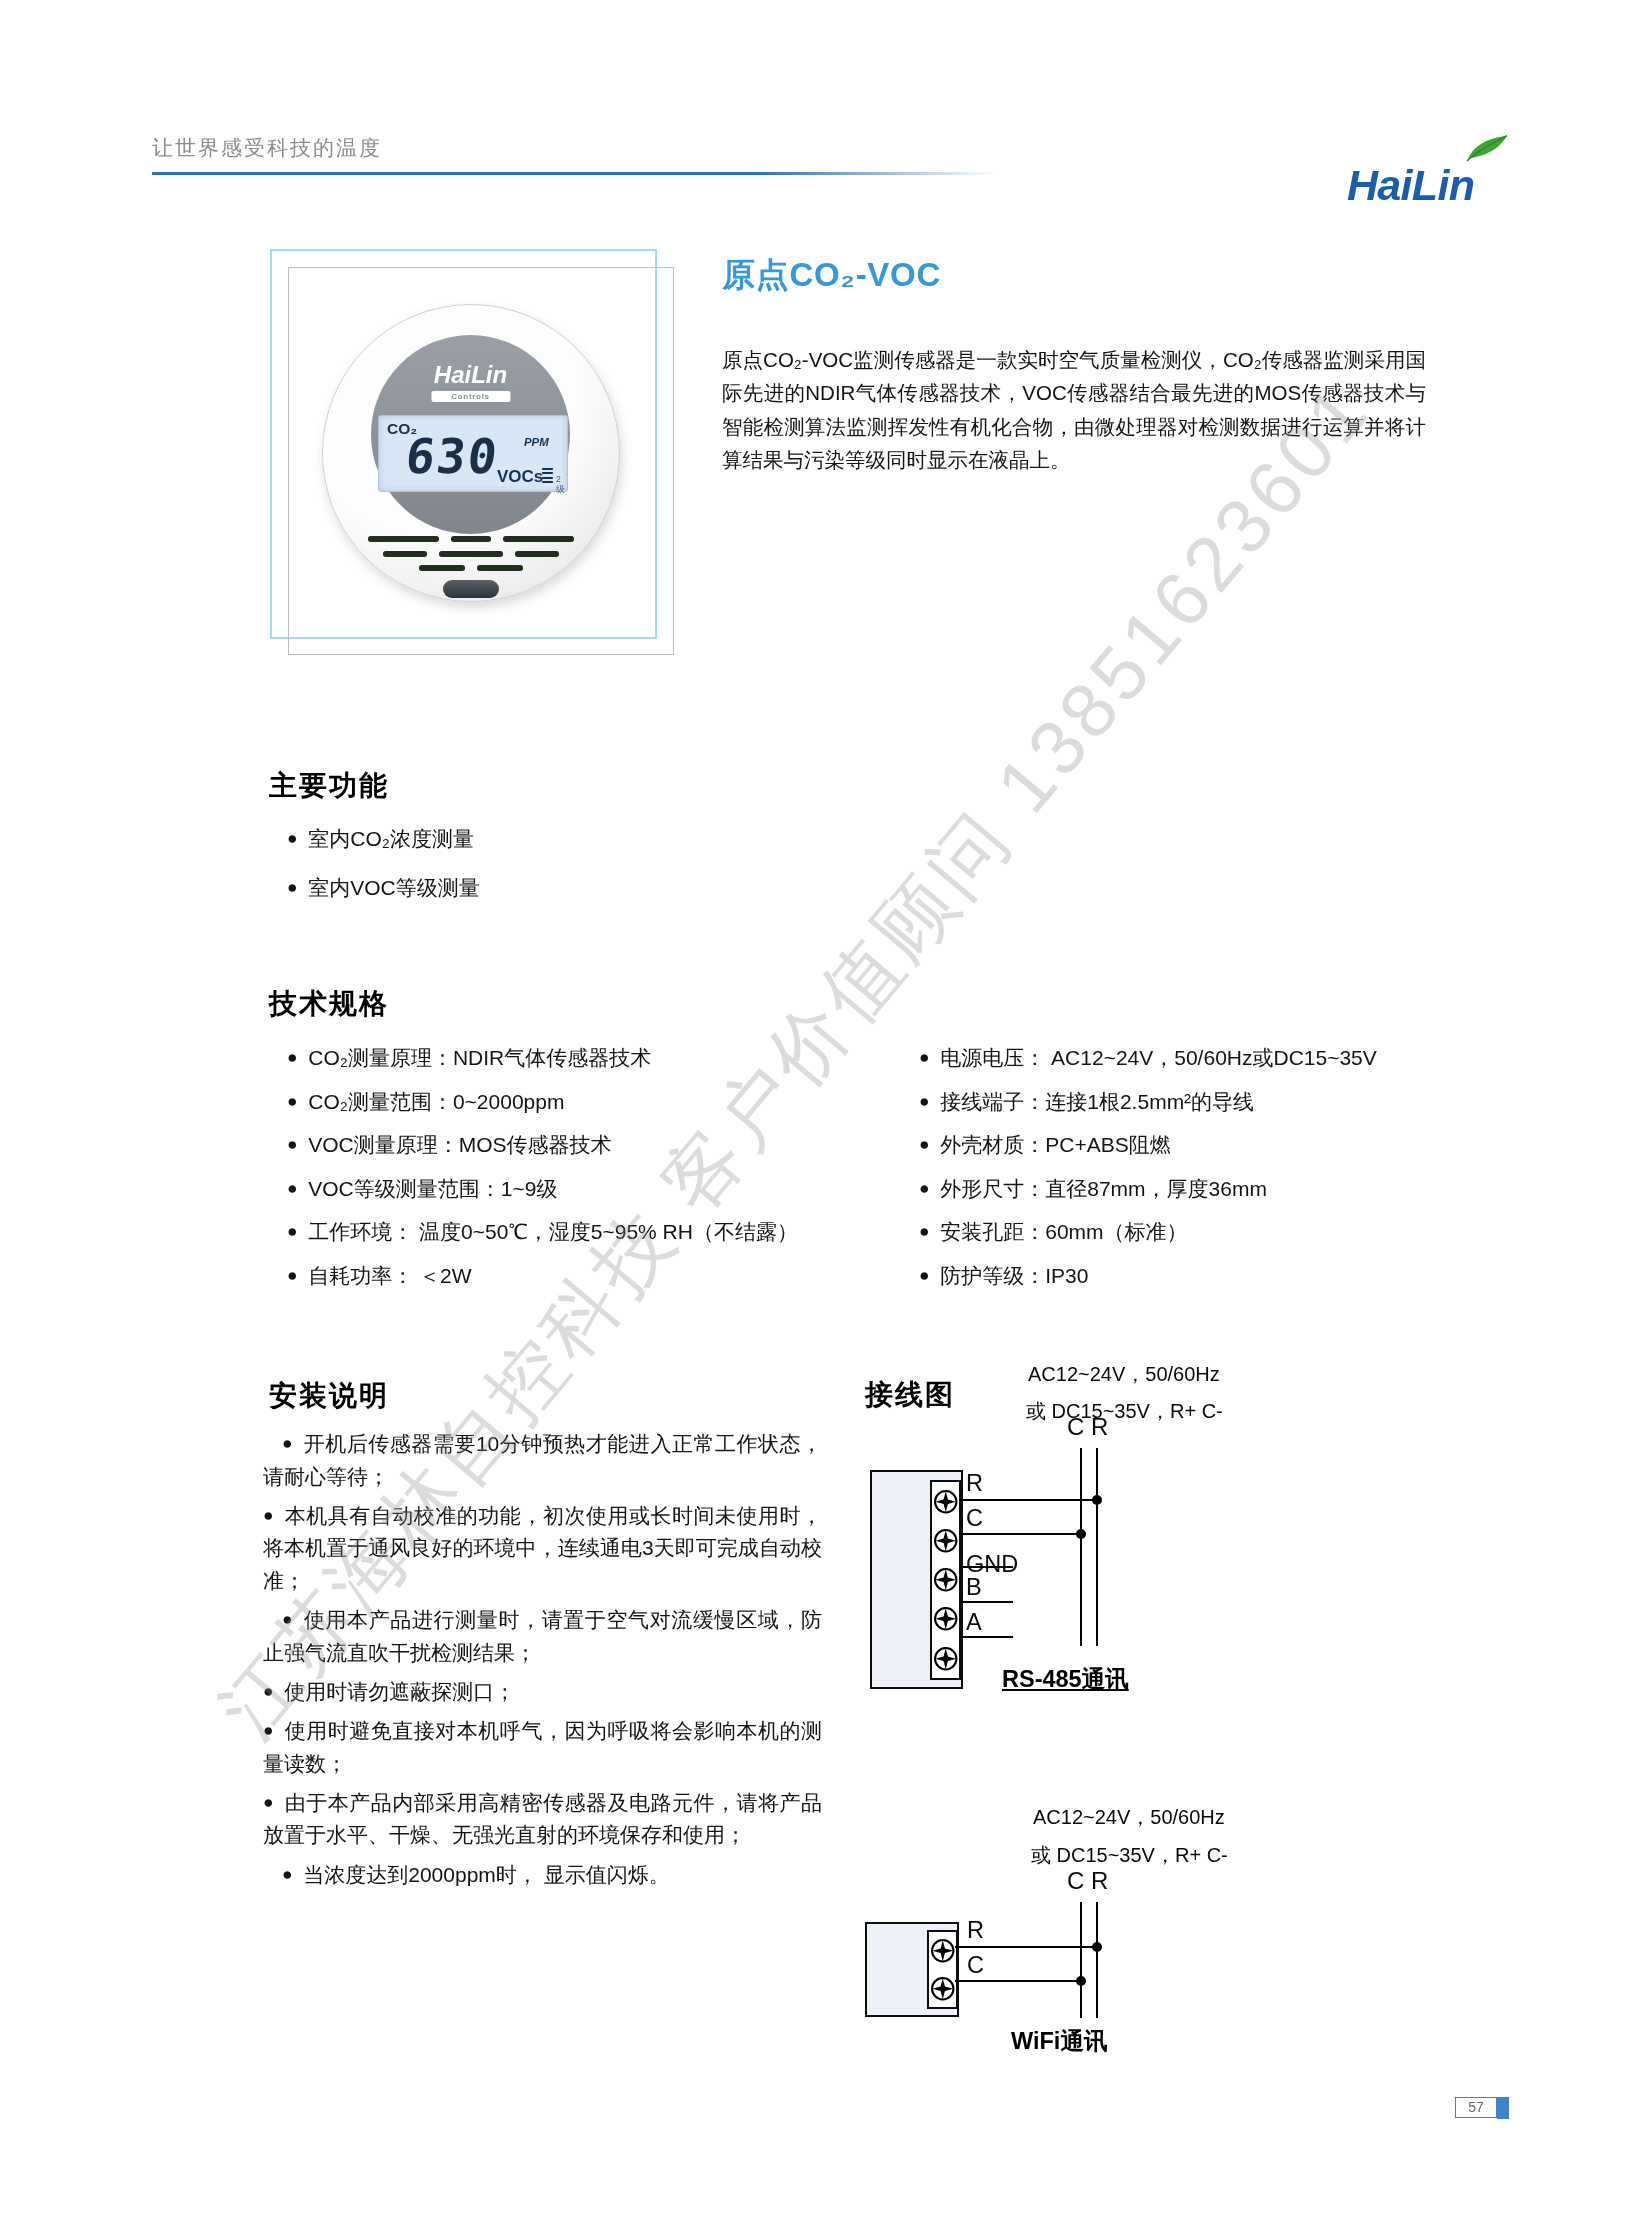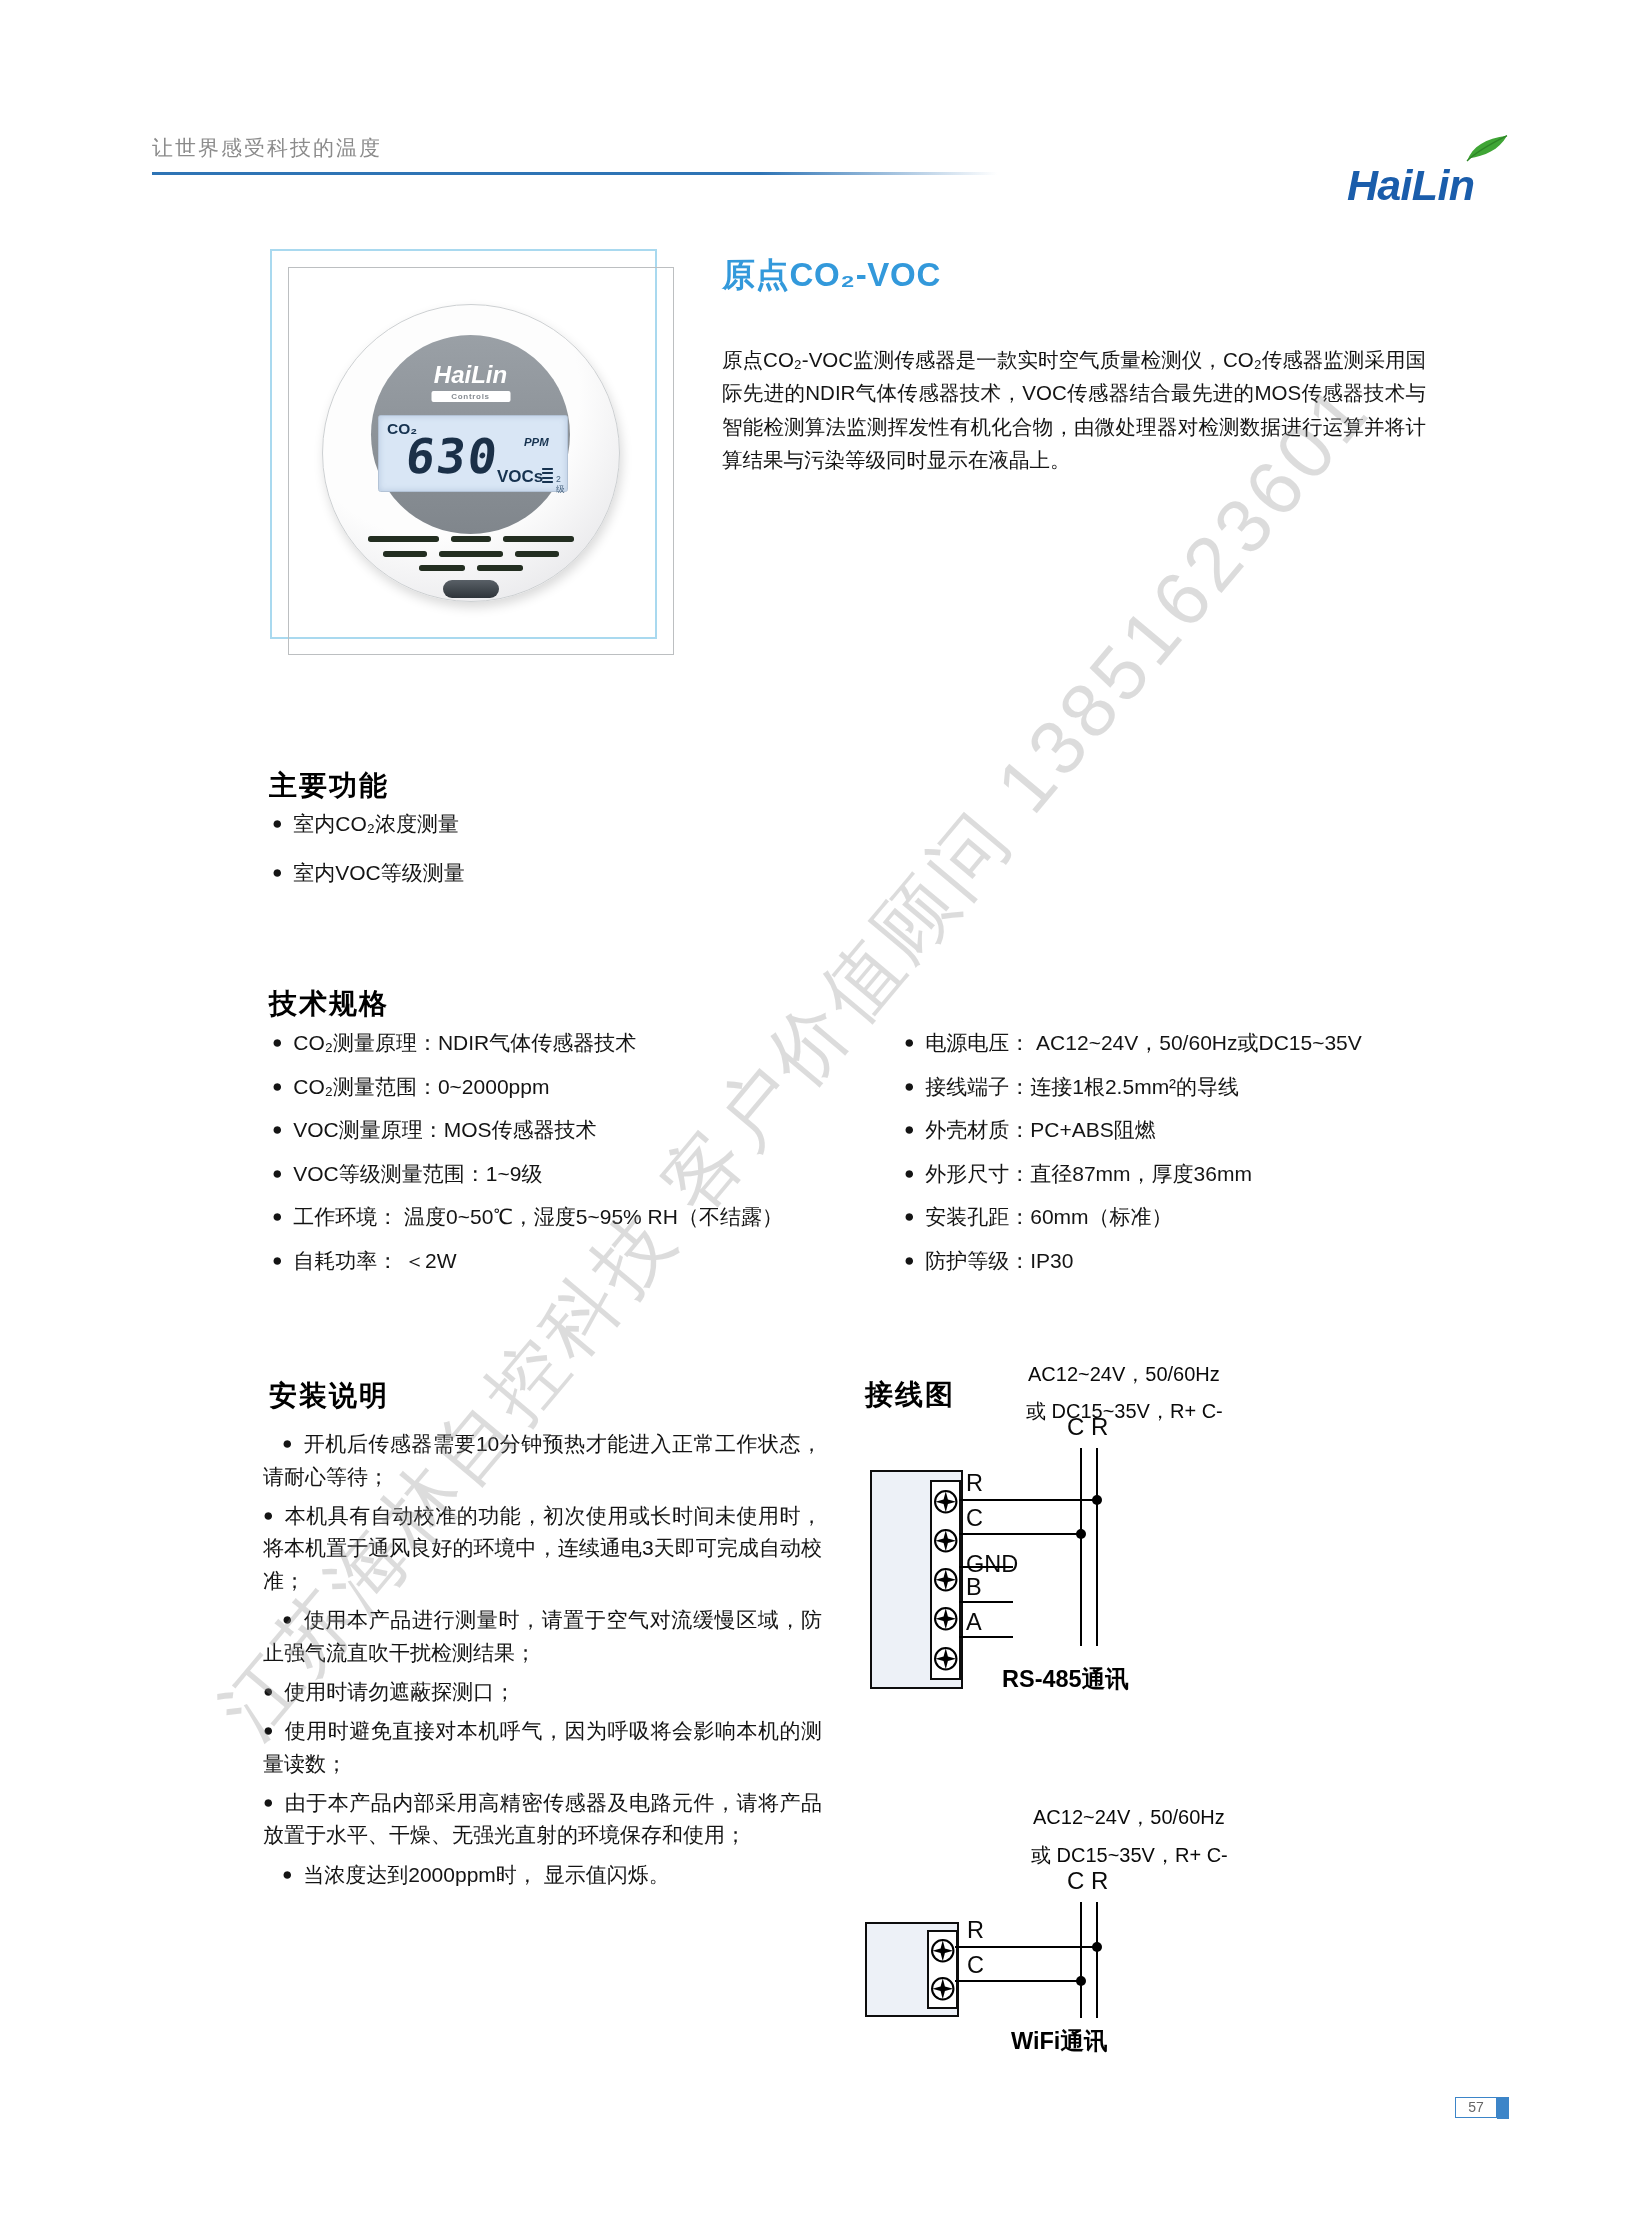--- a/index.html
+++ b/index.html
@@ -44,21 +44,21 @@
   .vent-row b { display:block; height:6px; background:#232e21; border-radius:2.7px; margin:0 6px; }
   .device-btn { position:absolute; left:50%; top:275px; transform:translateX(-50%); width:56px; height:18px;
     border-radius:9.4px; background:linear-gradient(#596067,#2e343a); }
   
   .product-title { position:absolute; left:722px; top:253px; font-size:33px; font-weight:bold;
     color:#3399db; letter-spacing:0.7px; }
   .product-desc { position:absolute; left:722px; top:343px; width:704px; font-size:20.5px;
     line-height:1.63; color:#141414; text-align:justify; }
   
   .sec-heading { position:absolute; font-size:28px; font-weight:bold; color:#000000; letter-spacing:2px; }
-  ul.plain { margin:1px; padding:0; position:absolute; list-style:none; }
+  ul.plain { margin:16px; padding:0; position:absolute; list-style:none; }
   ul.plain li { font-size:21px; color:#141414; white-space:nowrap; }
   ul.plain li::before { content:"●"; font-size:17.5px; margin-right:10.7px; position:relative; top:-2px; }
   .feat li { margin-bottom:21px; }
   .spec li { margin-bottom:15.5px; }
   .install-list { position:absolute; left:263px; top:1428px; width:559px; }
   .ins-item { font-size:21px; line-height:1.55; color:#141414; margin-bottom:6.7px; text-align:justify; }
   .ins-item::before { content:"●"; font-size:17.5px; margin-right:10.7px; position:relative; top:-2px; }
   .ins-indent { text-indent:19px; }
   
   .wiring { position:absolute; left:860px; top:1334px; width:685px; height:752px; }
@@ -215,21 +215,21 @@
     <span class="term-label" style="left:106px; top:205px;margin-top:12px;">GND</span>
     <span class="term-label" style="left:106px; top:240px;">B</span>
     <span class="term-label" style="left:106px; top:275px;">A</span>
     <div class="hwire" style="left:99px; top:165px; width:139px;"></div>
     <div class="dot" style="left:232px; top:161px;"></div>
     <div class="hwire" style="left:99px; top:199px; width:122px;"></div>
     <div class="dot" style="left:216px; top:195px;"></div>
     <div class="hwire" style="left:99px; top:232px; width:54px;"></div>
     <div class="hwire" style="left:99px; top:267px; width:54px;"></div>
     <div class="hwire" style="left:99px; top:302px; width:54px;"></div>
-    <span class="w-caption" style="left:142px; top:329px;">RS-485通讯</span>
+    <span class="w-caption" style="left:142px; top:329px;text-decoration:underline;">RS-485通讯</span>
 
     <span class="w-label" style="left:173px; top:458px;">AC12~24V，50/60Hz</span>
     <span class="w-label" style="left:171px; top:496px;">或 DC15~35V，R+ C-</span>
     <span class="bus-letter" style="left:207px; top:533px;">C</span>
     <span class="bus-letter" style="left:231px; top:533px;">R</span>
     <div class="vline" style="left:220px; top:568px; height:116px;"></div>
     <div class="vline" style="left:236px; top:568px; height:116px;"></div>
     <div class="tblock" style="left:5.4px; top:588px; width:90px; height:91px;"></div>
     <div class="tstrip" style="left:67px; top:596px; width:27px; height:75px;">
       <svg class="screw" width="25.5" height="25.5" viewBox="0 0 20 20">

